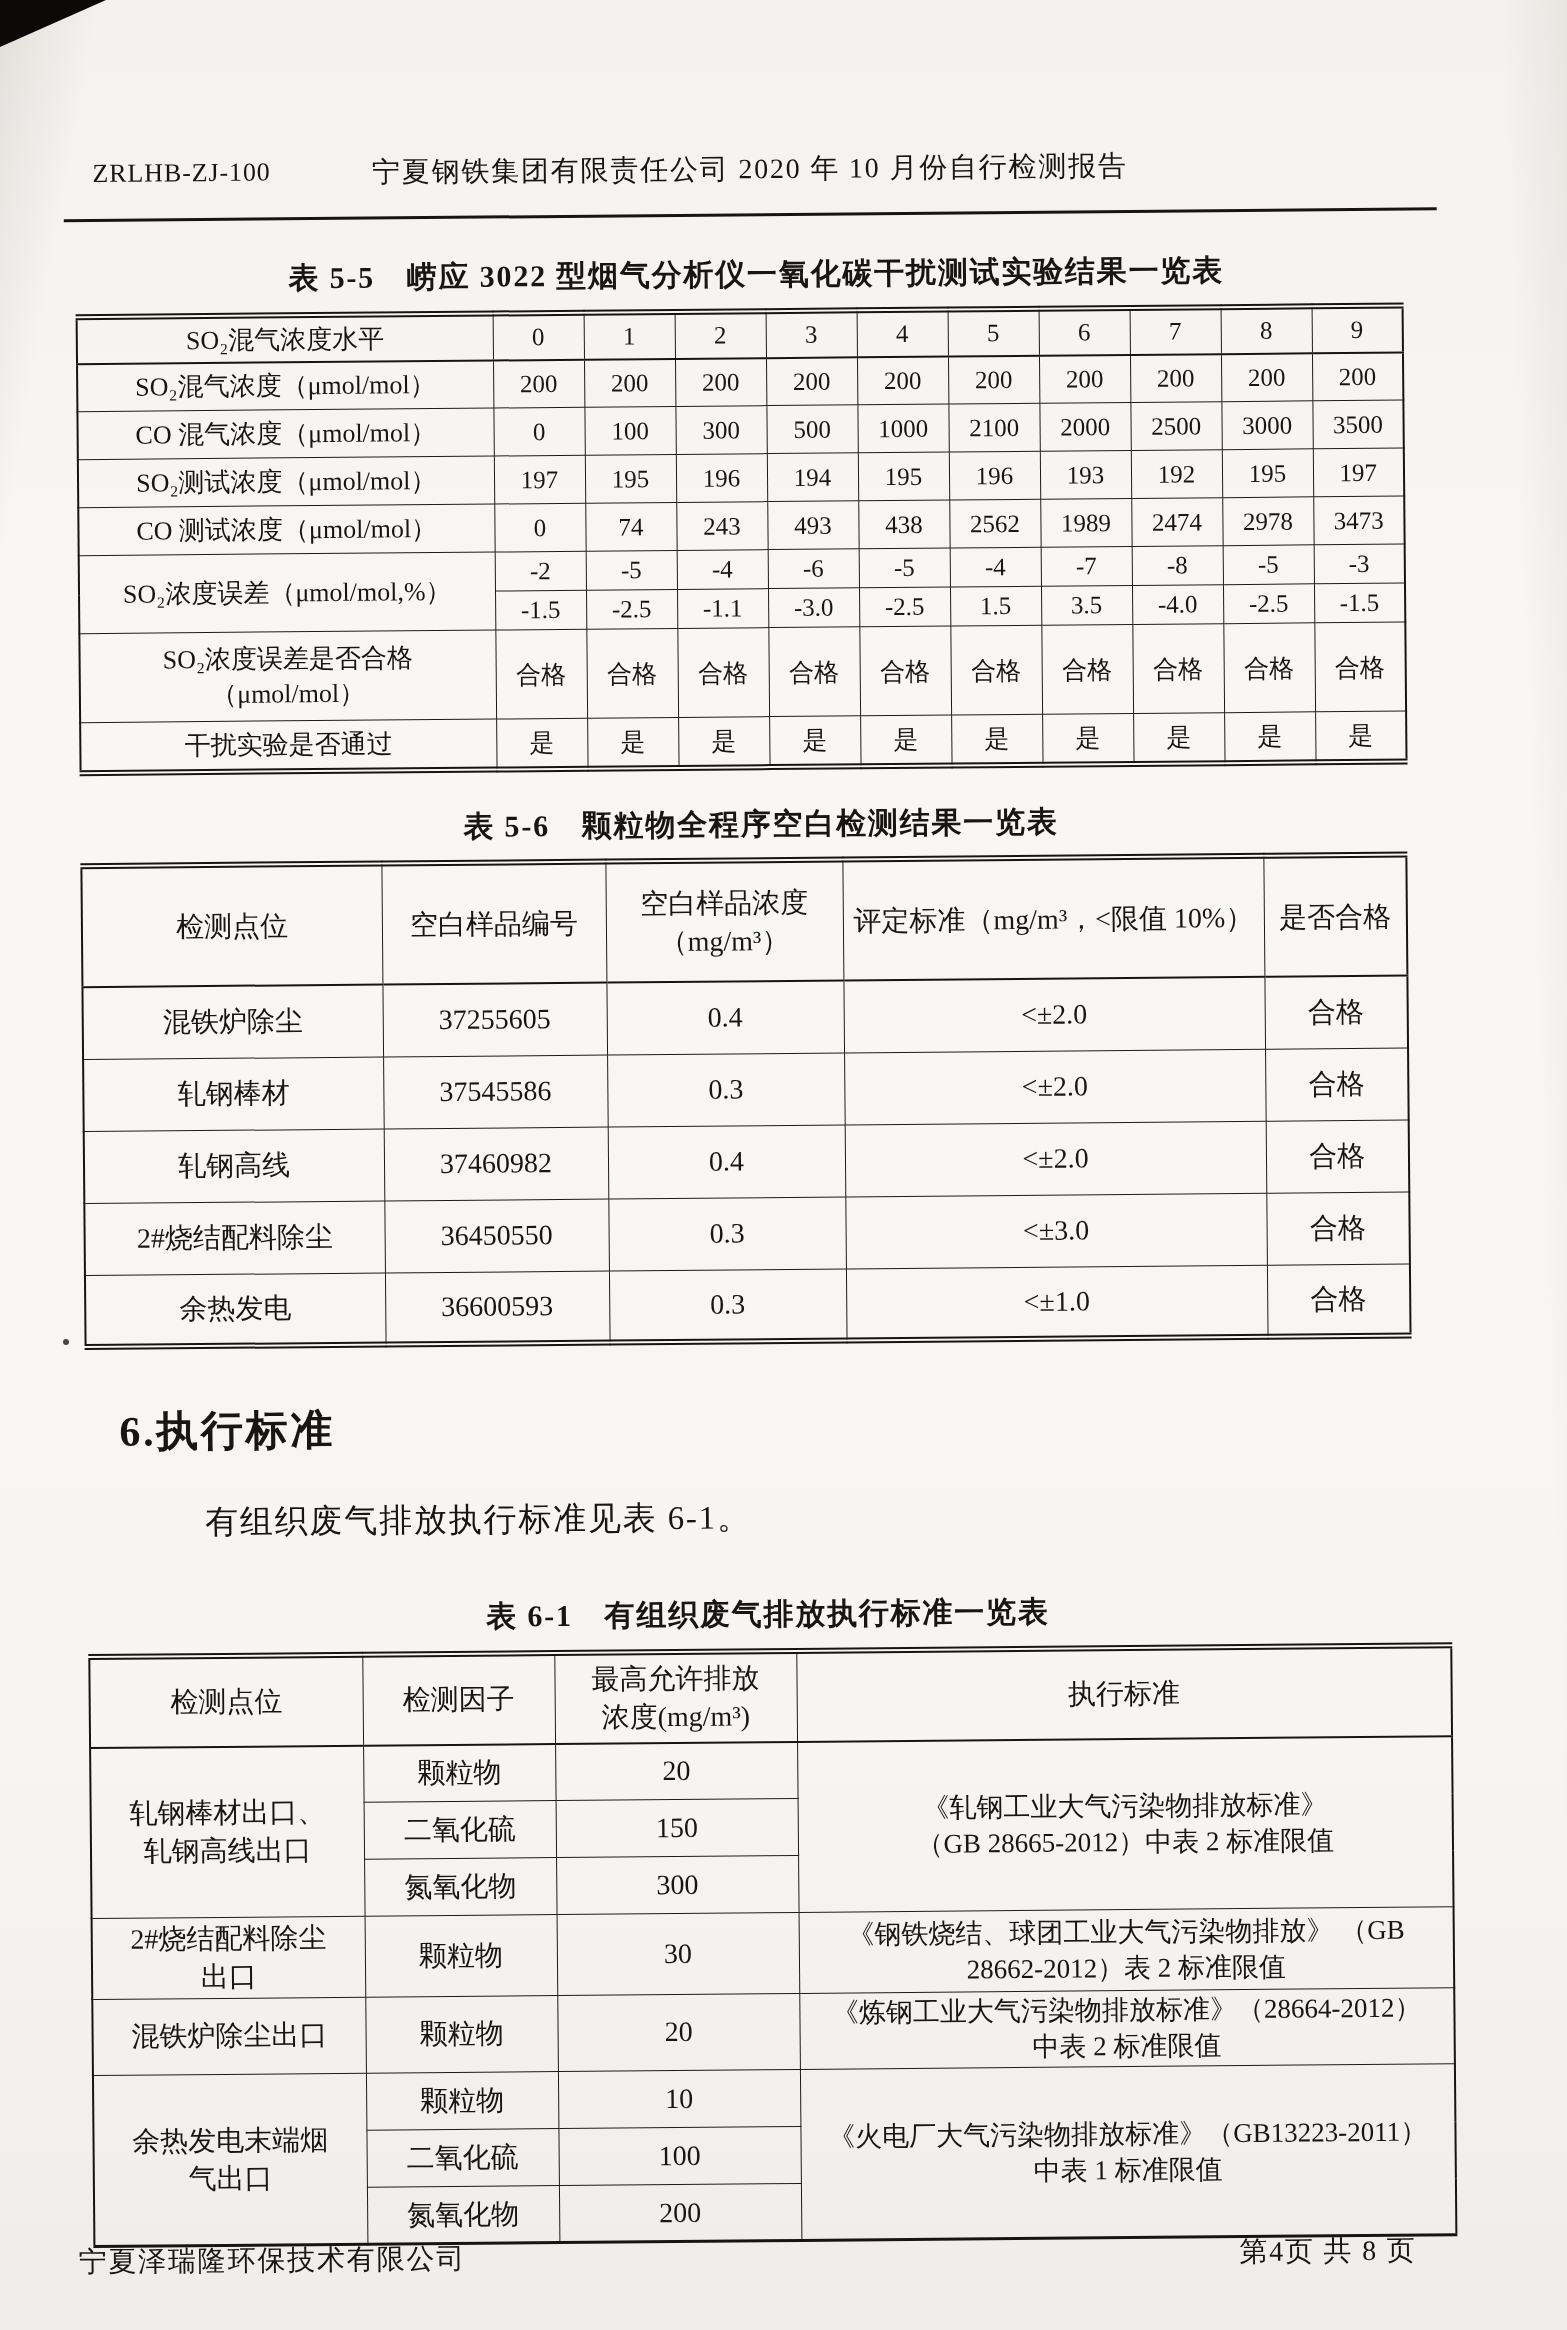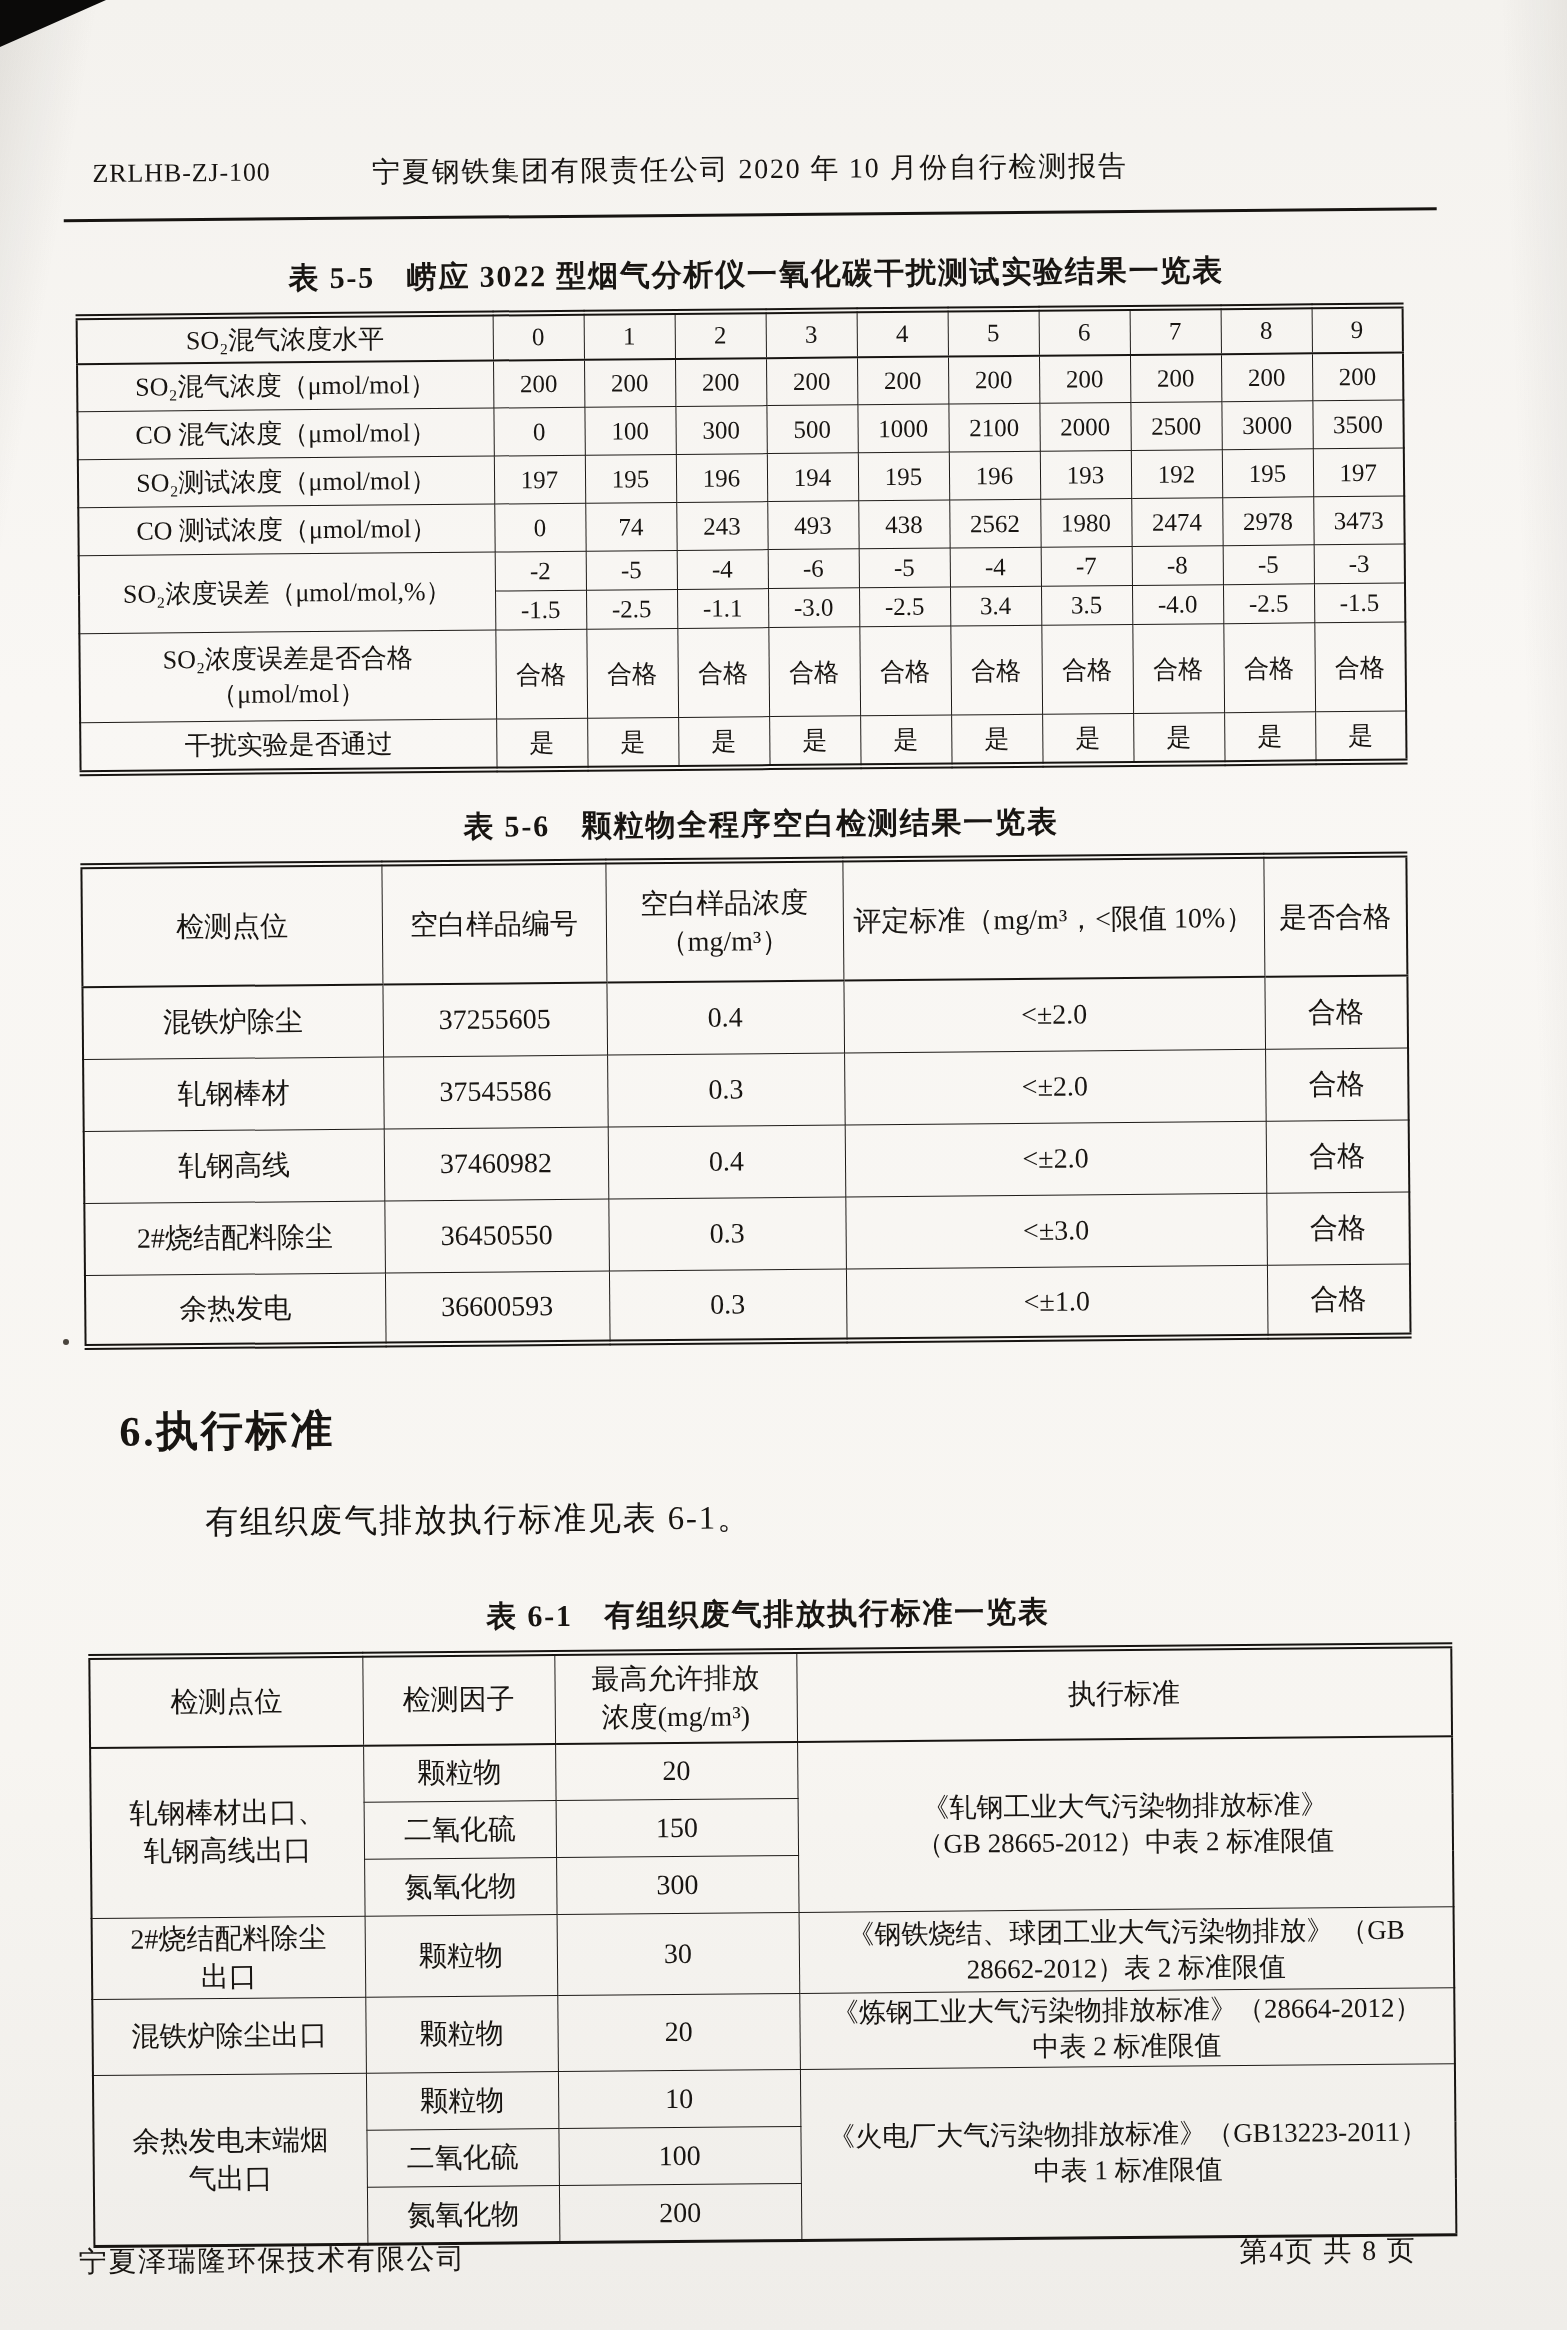--- a/index.html
+++ b/index.html
@@ -149,21 +149,21 @@
         <td>197</td>
       </tr>
       <tr>
         <td class="lbl">CO 测试浓度（μmol/mol）</td>
         <td>0</td>
         <td>74</td>
         <td>243</td>
         <td>493</td>
         <td>438</td>
         <td>2562</td>
-        <td>1980</td>
+        <td>1989</td>
         <td>2474</td>
         <td>2978</td>
         <td>3473</td>
       </tr>
       <tr class="err">
         <td class="lbl" rowspan="2">SO₂浓度误差（μmol/mol,%）</td>
         <td>-2</td>
         <td>-5</td>
         <td>-4</td>
         <td>-6</td>
@@ -173,21 +173,21 @@
         <td>-8</td>
         <td>-5</td>
         <td>-3</td>
       </tr>
       <tr class="err">
         <td>-1.5</td>
         <td>-2.5</td>
         <td>-1.1</td>
         <td>-3.0</td>
         <td>-2.5</td>
-        <td>3.4</td>
+        <td>1.5</td>
         <td>3.5</td>
         <td>-4.0</td>
         <td>-2.5</td>
         <td>-1.5</td>
       </tr>
       <tr class="qual">
         <td class="lbl pre">SO₂浓度误差是否合格
 （μmol/mol）</td>
         <td>合格</td>
         <td>合格</td>

